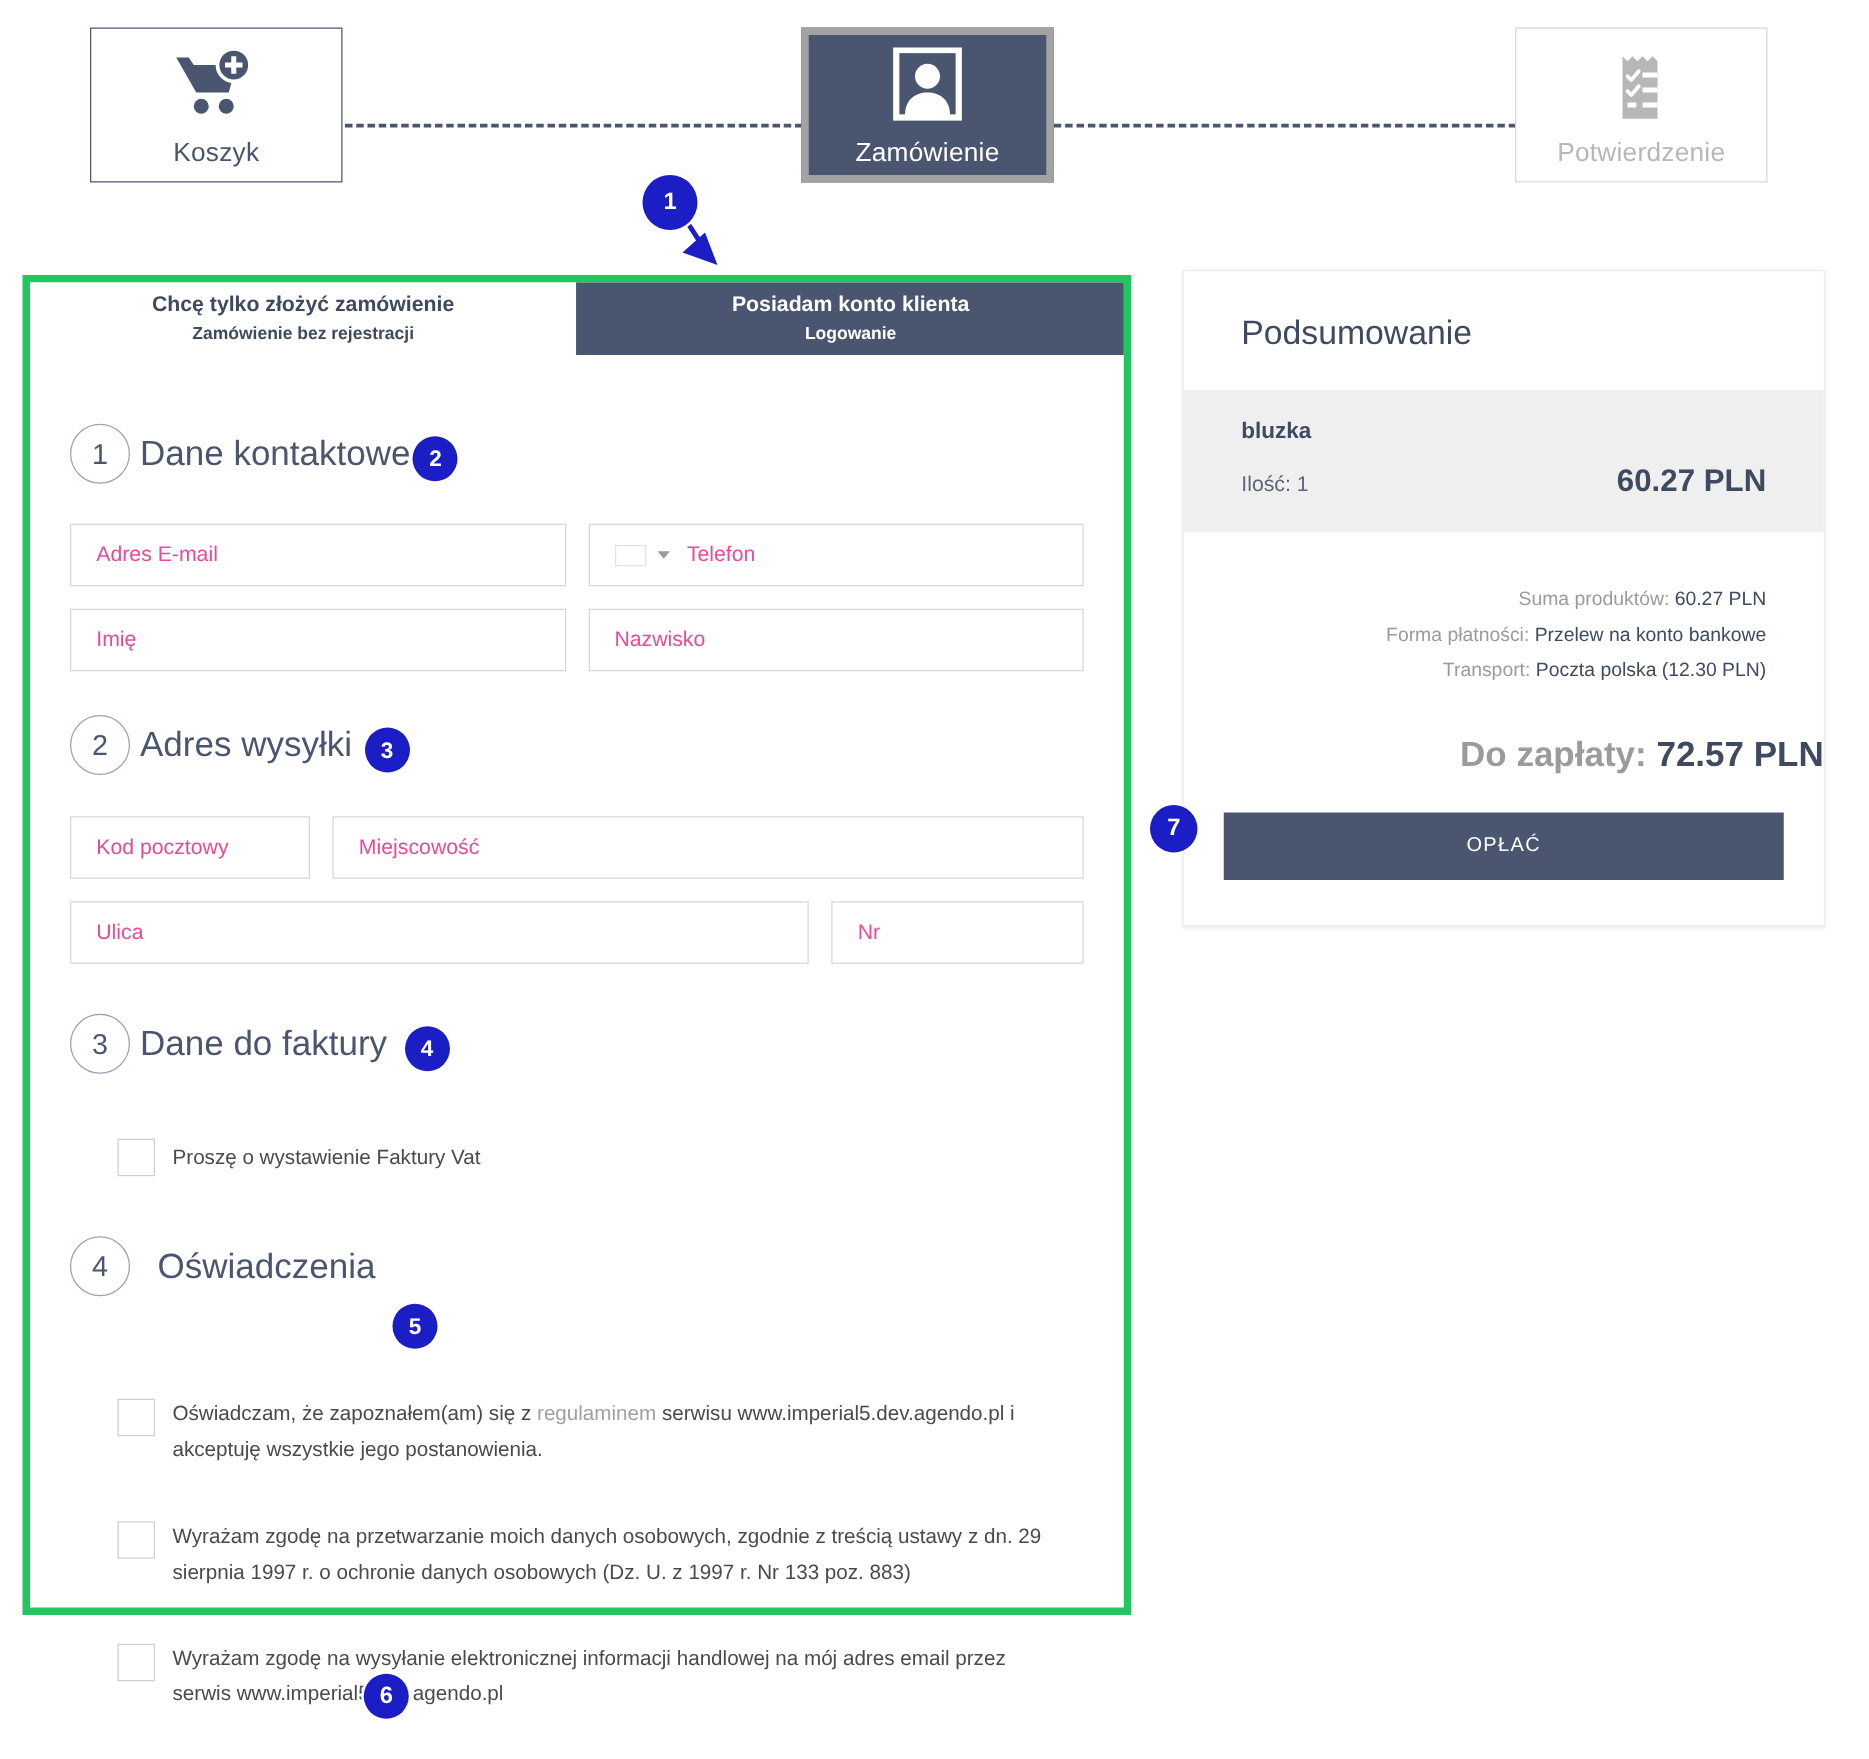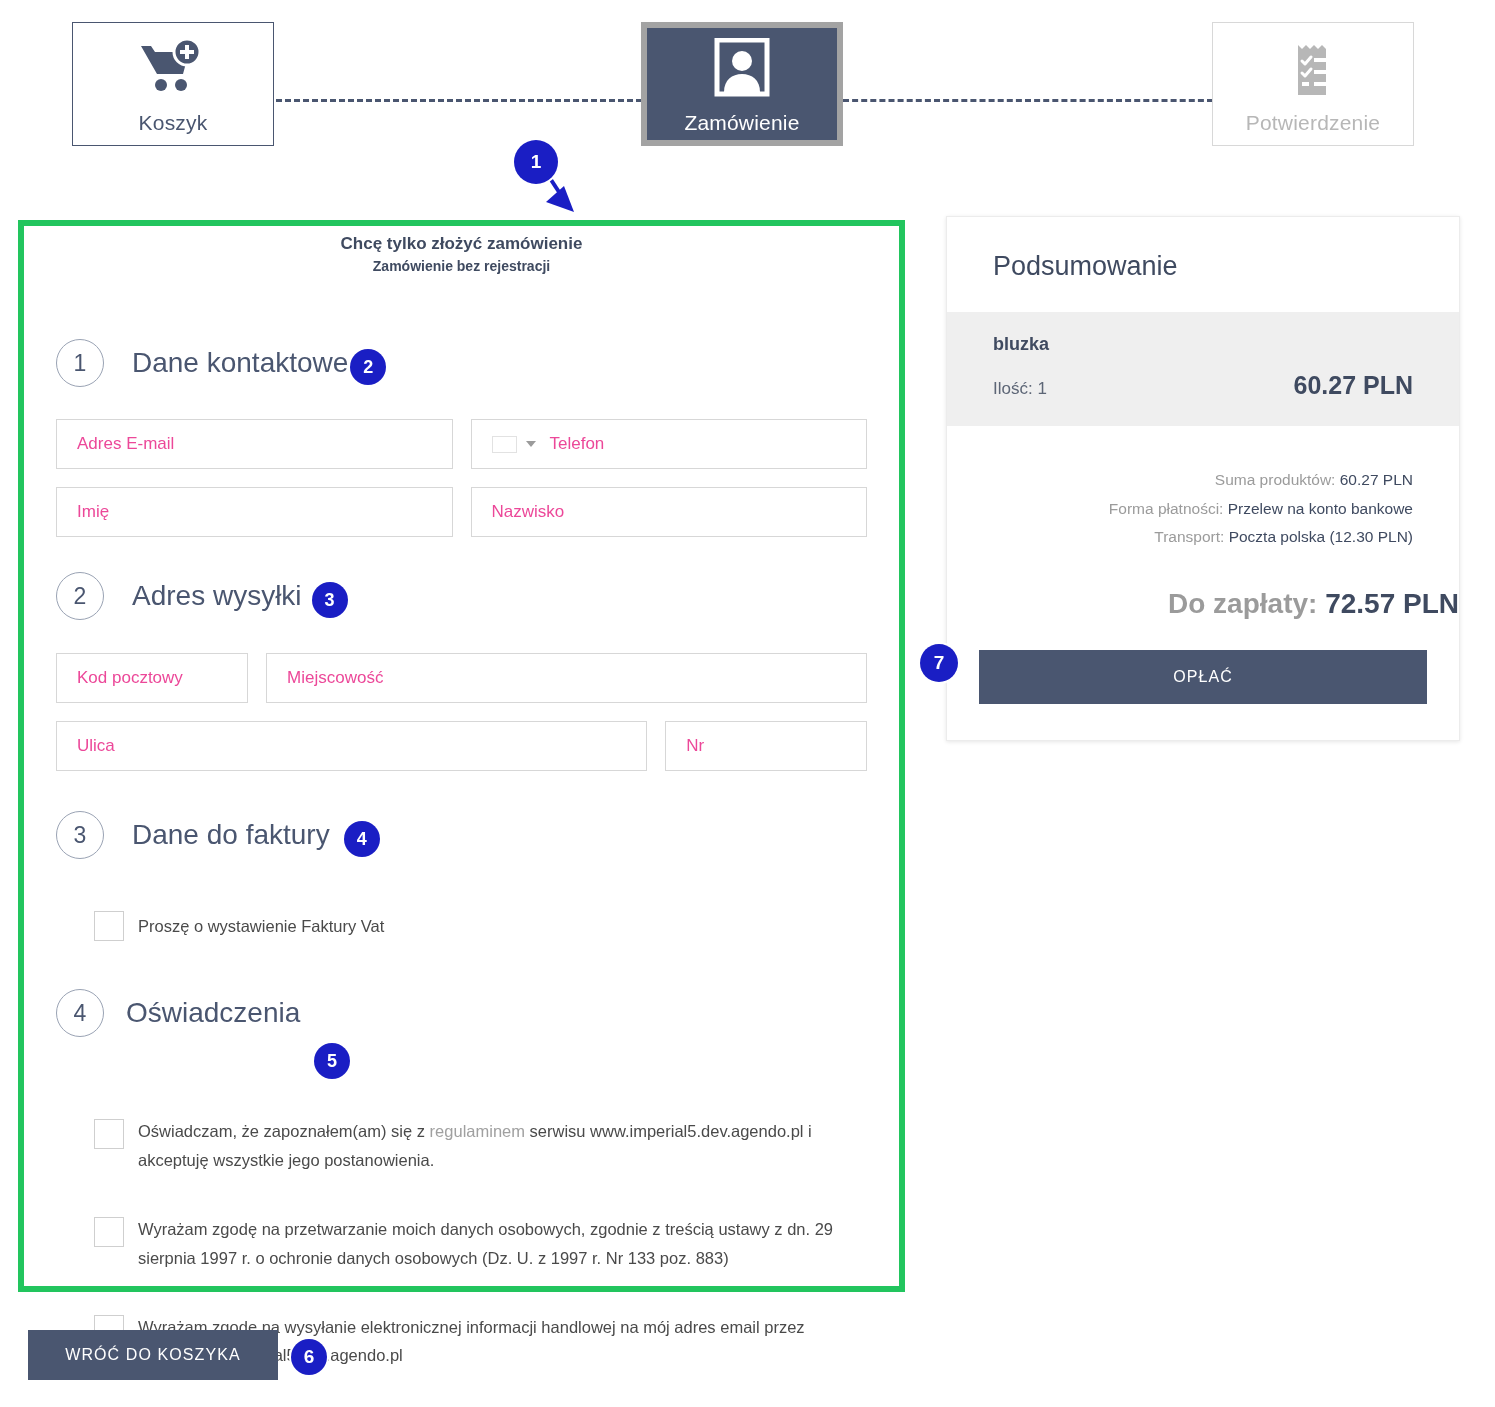--- a/index.html
+++ b/index.html
@@ -63,21 +63,21 @@
   .tab.active{background:#4a5670;color:#fff;border-left:1px solid #4a5670;}
 
   .form-body{padding:0 32px;}
 
   .sec-head{display:flex;align-items:center;position:relative;}
   .sec-circle{
     width:48px;height:48px;border-radius:50%;border:1px solid #9aa3b4;
     display:flex;align-items:center;justify-content:center;
     font-size:23px;color:#4a5670;box-sizing:border-box;flex:none;
   }
-  .sec-title{font-size:28px;color:#4a5670;margin-left:28px;font-weight:400;white-space:nowrap;}
+  .sec-title{font-size:28px;color:#4a5670;margin-left:8px;font-weight:400;white-space:nowrap;}
 
   .row{display:flex;gap:18px;}
   .fld{
     box-sizing:border-box;height:50px;border:1px solid #d7d7d7;background:#fff;
     display:flex;align-items:center;padding:0 20px;
     font-size:17px;color:#ec4899;
   }
   .fld.ph::before{content:attr(data-ph);}
 
   .flagwrap{display:flex;align-items:center;gap:9px;margin-right:14px;}
@@ -183,20 +183,24 @@
   </svg>
   <div class="badge" style="left:514px;top:140px;width:44px;height:44px;">1</div>
 
   <div class="form-panel">
 
     <div class="tabs">
       <div class="tab inactive">
         <div class="t1">Chcę tylko złożyć zamówienie</div>
         <div class="t2">Zamówienie bez rejestracji</div>
       </div>
+      <div class="tab active">
+        <div class="t1">Posiadam konto klienta</div>
+        <div class="t2">Logowanie</div>
+      </div>
     </div>
 
     <div class="form-body">
 
       <div class="sec-head" style="margin-top:55px;">
         <div class="sec-circle">1</div>
         <div class="sec-title">Dane kontaktowe</div>
         <div class="badge sm" style="position:relative;margin-left:2px;top:4px;">2</div>
       </div>
 
@@ -302,16 +306,15 @@
       <b>72.57 PLN</b>
     </div>
 
     <div class="pay-wrap">
       <button class="pay-btn">OPŁAĆ</button>
     </div>
   </div>
 
   <div class="badge" style="left:920px;top:644px;width:38px;height:38px;">7</div>
 
-  <button class="back-btn">WRÓĆ DO KOSZYKA</button>
   <div class="badge" style="left:291px;top:1339px;width:36px;height:36px;">6</div>
 
 </div>
 
 </body></html>

